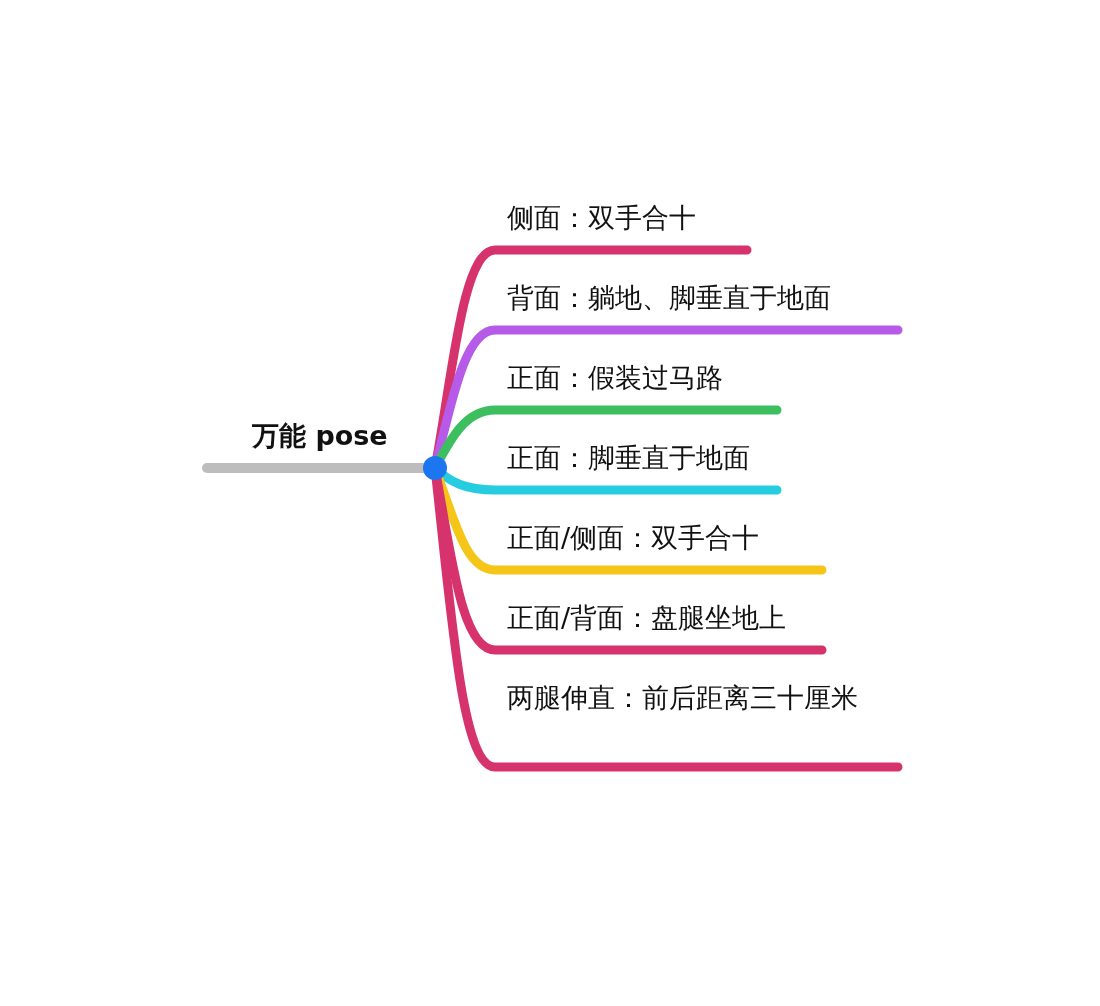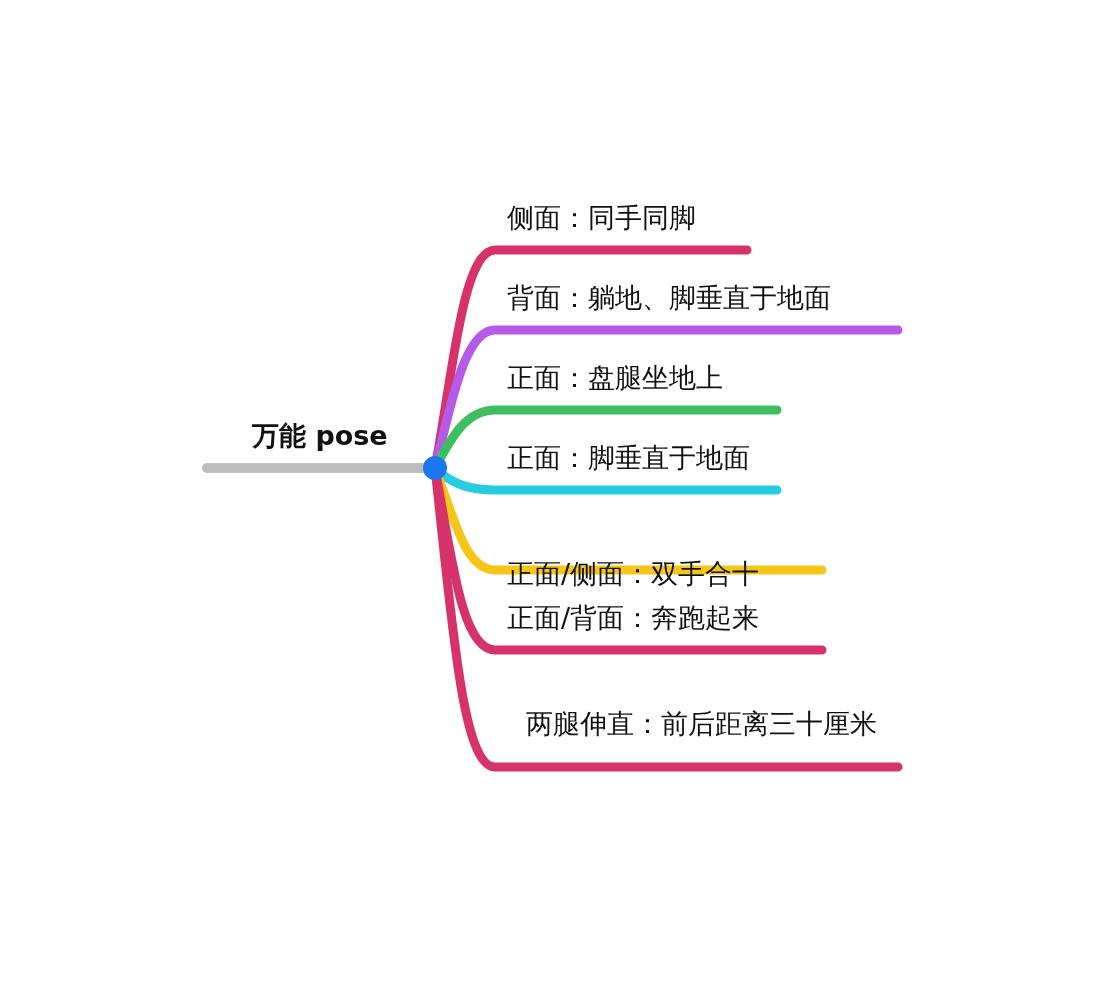--- a/index.html
+++ b/index.html
@@ -24,19 +24,19 @@
   <path class="branch" d="M435 468 C 450 482, 465 490, 495 490 L 777 490" fill="none" stroke-width="9" stroke-linecap="round" stroke="#26cde0"></path>
   <path class="branch" d="M435 468 C 455 520, 465 570, 495 570 L 822 570" fill="none" stroke-width="9" stroke-linecap="round" stroke="#f5c518"></path>
   <path class="branch" d="M435 468 C 452 560, 462 650, 495 650 L 822 650" fill="none" stroke-width="9" stroke-linecap="round" stroke="#d6336c"></path>
   <path class="branch" d="M435 468 C 452 620, 462 767, 495 767 L 898 767" fill="none" stroke-width="9" stroke-linecap="round" stroke="#d6336c"></path>
 
   <circle cx="435" cy="468" r="12" fill="#1b76f0"></circle>
 </svg>
 
 <div class="root-label">万能 pose</div>
 
-<div class="label" style="left:507px; top:199px;">侧面：同手同脚</div>
+<div class="label" style="left:507px; top:199px;">侧面：双手合十</div>
 <div class="label" style="left:507px; top:279px;text-align:right;">背面：躺地、脚垂直于地面</div>
-<div class="label" style="left:507px; top:359px;">正面：盘腿坐地上</div>
+<div class="label" style="left:507px; top:359px;">正面：假装过马路</div>
 <div class="label" style="left:507px; top:439px;">正面：脚垂直于地面</div>
-<div class="label" style="left:507px; top:519px;margin-top:36px;">正面/侧面：双手合十</div>
-<div class="label" style="left:507px; top:599px;">正面/背面：奔跑起来</div>
-<div class="label" style="left:526px; top:679px; width:370px;margin-top:26px;">两腿伸直：前后距离三十厘米</div>
+<div class="label" style="left:507px; top:519px;">正面/侧面：双手合十</div>
+<div class="label" style="left:507px; top:599px;">正面/背面：盘腿坐地上</div>
+<div class="label" style="left:507px; top:679px; width:370px;">两腿伸直：前后距离三十厘米</div>
 
 </body></html>

